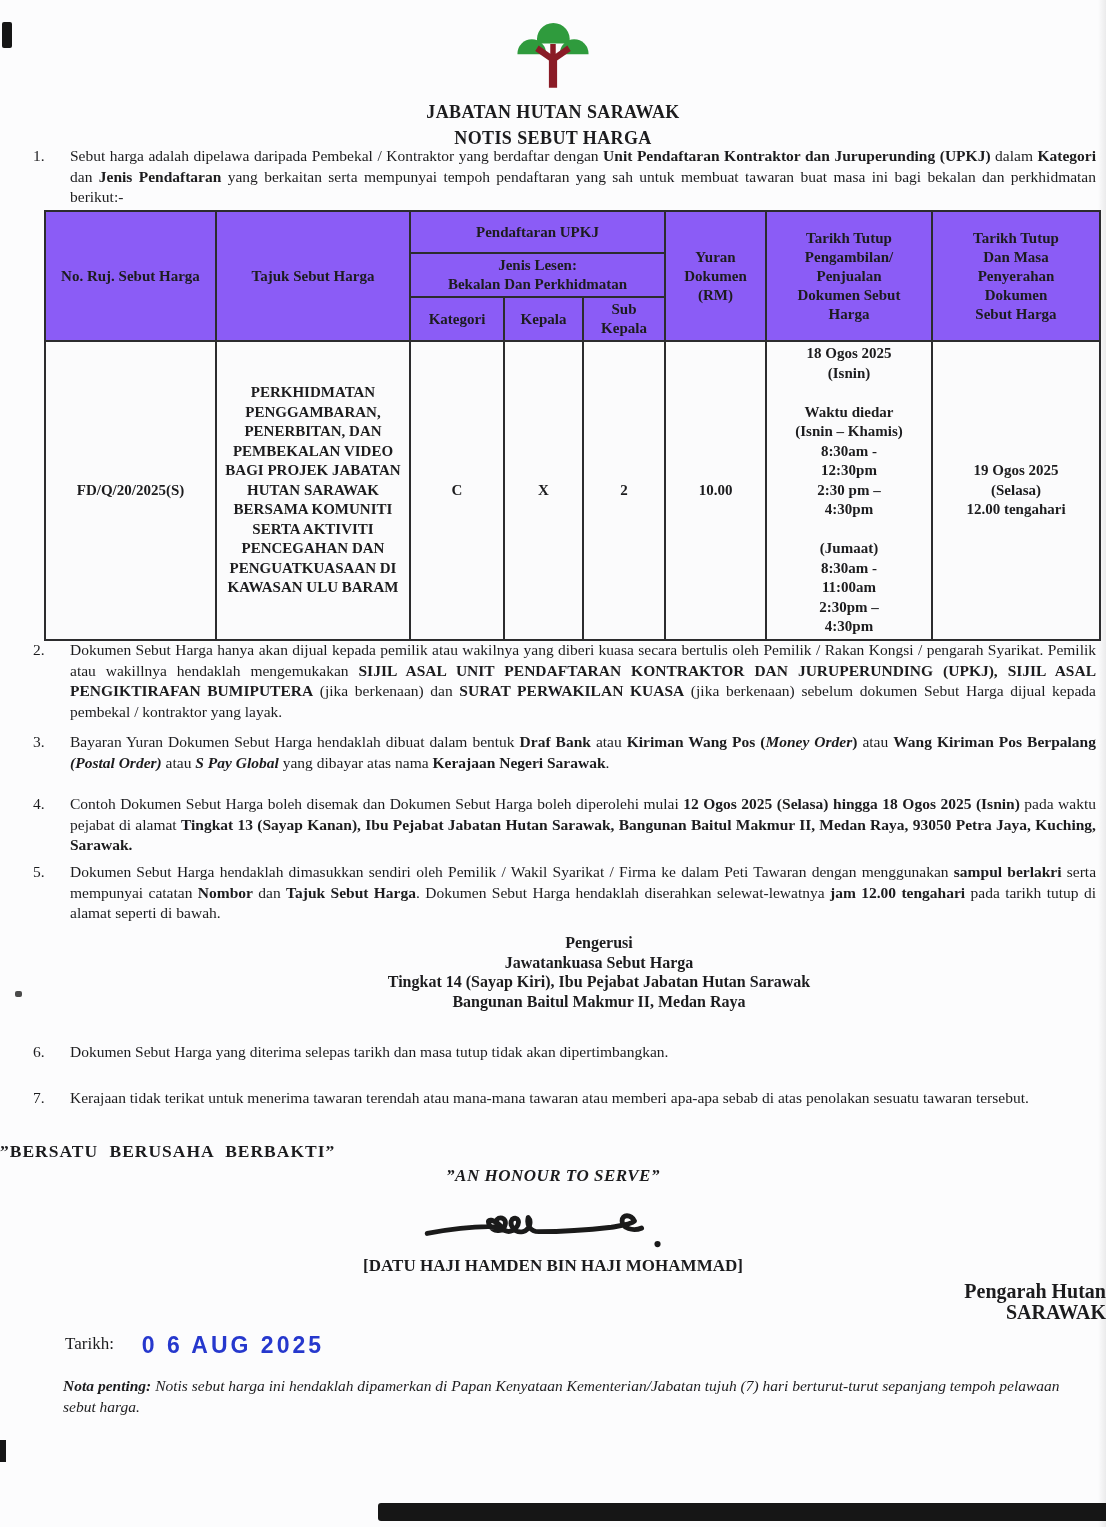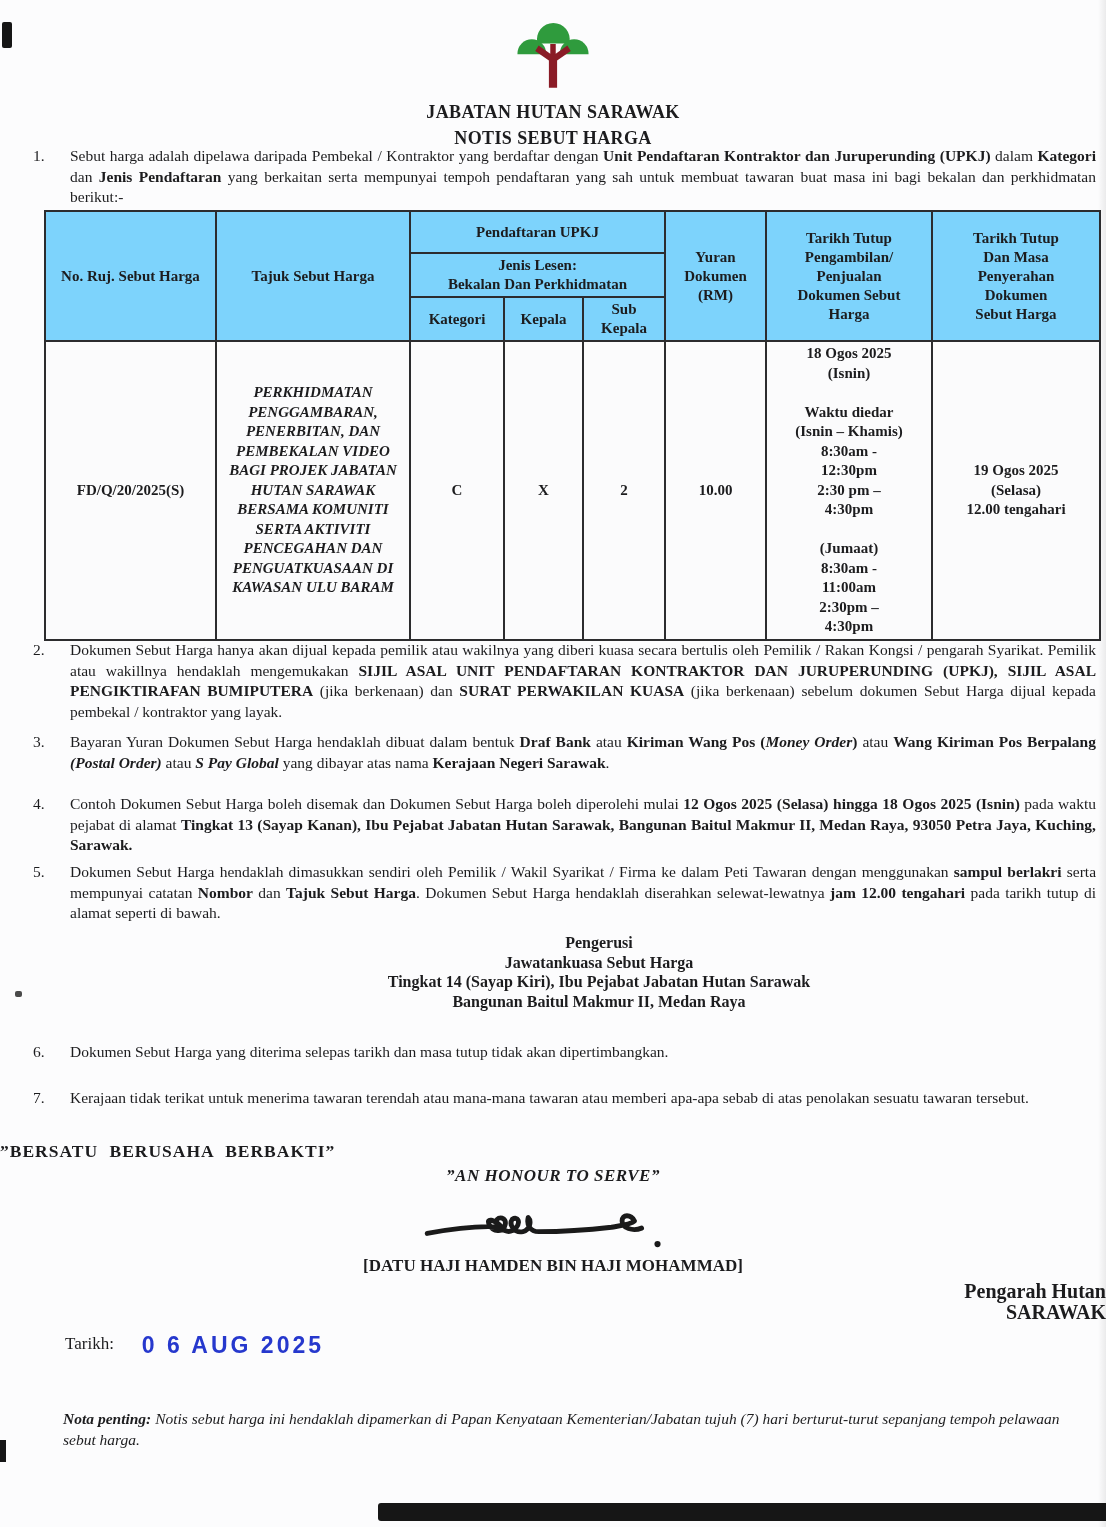--- a/index.html
+++ b/index.html
@@ -12,26 +12,26 @@
     background:linear-gradient(to left,rgba(0,0,0,.07),rgba(0,0,0,0));pointer-events:none;}
   .abs{position:absolute;}
   .doc-header{left:0;top:10px;width:100%;text-align:center;}
   .logo-svg{display:block;margin:0 auto;}
   .title{font-weight:bold;font-size:18px;letter-spacing:.4px;line-height:20px;margin-top:6px;}
   .para{display:flex;left:33px;width:1063px;font-size:15.5px;line-height:20.5px;}
   .para .num{width:37px;flex:0 0 37px;}
   .para .ptxt{flex:1;text-align:justify;}
   table.notice{border-collapse:collapse;table-layout:fixed;}
   table.notice th,table.notice td{border:2px solid #2c2c2e;padding:2px 6px;text-align:center;vertical-align:middle;}
-  table.notice th{background:#7dd3fc;font-size:15px;line-height:19px;font-weight:bold;}
+  table.notice th{background:#8b5cf6;font-size:15px;line-height:19px;font-weight:bold;}
   table.notice td{font-size:15px;line-height:19.5px;font-weight:bold;background:#fbfbfc;}
   .cell-lines div{min-height:18px;}
   td.sale-cell{line-height:18.8px;}
   .ref-cell{font-size:15.5px;}
-  .title-cell{padding:4px 9px;font-style:italic;}
+  .title-cell{padding:4px 9px;}
   .addr{left:14px;width:100%;text-align:center;font-weight:bold;font-size:16px;line-height:19.5px;padding-left:32px;}
   .motto1{left:0;width:100%;text-align:left;font-weight:bold;font-size:17.5px;letter-spacing:1px;word-spacing:6px;}
   .motto2{left:0;width:100%;text-align:center;font-weight:bold;font-style:italic;font-size:17px;letter-spacing:.5px;}
   .sig-wrap{left:0;width:100%;text-align:center;}
   .sig-name{left:0;width:100%;text-align:center;font-weight:bold;font-size:17px;}
   .sig-pos{left:0;width:100%;text-align:right;font-weight:bold;font-size:20px;}
   .date-row{left:65px;display:flex;align-items:flex-start;}
   .date-label{font-size:17px;}
   .date-stamp{margin-left:28px;font-family:"Liberation Sans",sans-serif;font-weight:bold;
     font-size:23px;letter-spacing:3px;color:#2638cd;margin-top:-2px;}
@@ -187,20 +187,20 @@
   </div>
   <div class="abs sig-name" style="top:1256px">[DATU HAJI HAMDEN BIN HAJI MOHAMMAD]</div>
   <div class="abs sig-pos" style="top:1280px">Pengarah Hutan</div>
   <div class="abs sig-pos" style="top:1301px">SARAWAK</div>
 
   <div class="abs date-row" style="top:1334px">
     <span class="date-label">Tarikh:</span>
     <span class="date-stamp">0 6  AUG  2025</span>
   </div>
 
-  <div class="abs note-block" style="top:1408px"><span style="font-weight: bold; font-style: italic;">Nota penting:</span><span style="font-style: italic;">  Notis sebut harga ini hendaklah dipamerkan di Papan Kenyataan Kementerian/Jabatan tujuh (7) hari berturut-turut sepanjang tempoh pelawaan sebut harga.</span></div>
+  <div class="abs note-block" style="top:1375px"><span style="font-weight: bold; font-style: italic;">Nota penting:</span><span style="font-style: italic;">  Notis sebut harga ini hendaklah dipamerkan di Papan Kenyataan Kementerian/Jabatan tujuh (7) hari berturut-turut sepanjang tempoh pelawaan sebut harga.</span></div>
 
   <div class="abs artifact" style="top:22px;left:2px;width:10px;height:26px;border-radius:2px"></div>
   <div class="abs speck" style="top:991px;left:15px;width:7px;height:6px;border-radius:2px"></div>
   <div class="abs artifact" style="top:1440px;left:0;width:6px;height:22px"></div>
   <div class="abs artifact" style="top:1503px;left:378px;width:728px;height:18px;border-radius:3px 0 0 3px"></div>
 
 </div>
 
 </body></html>

